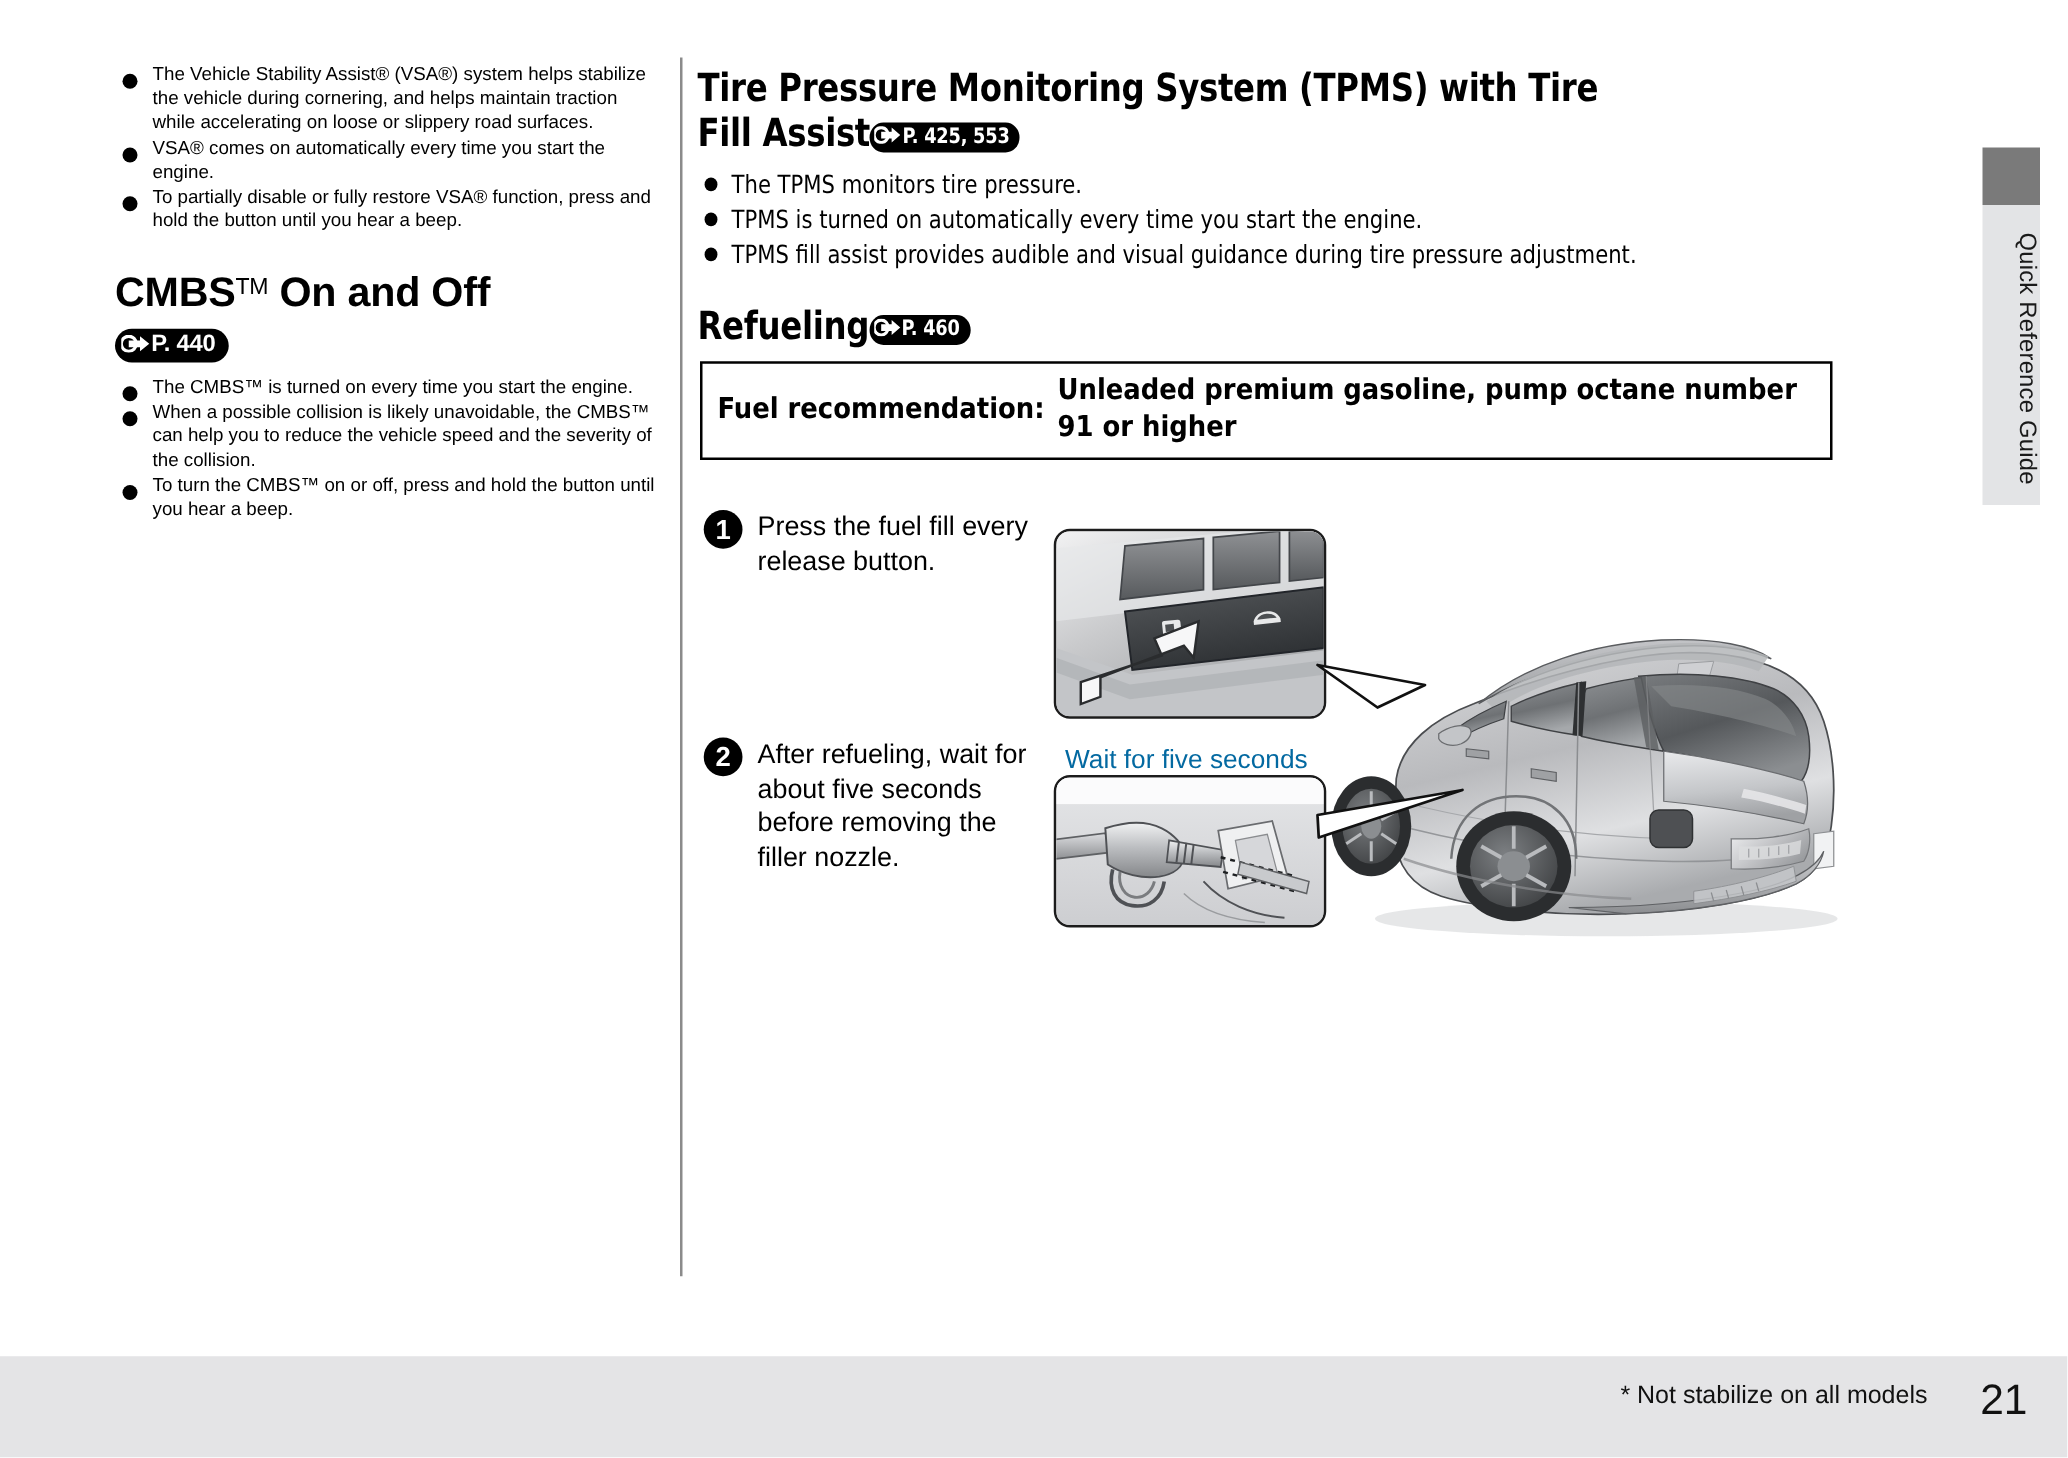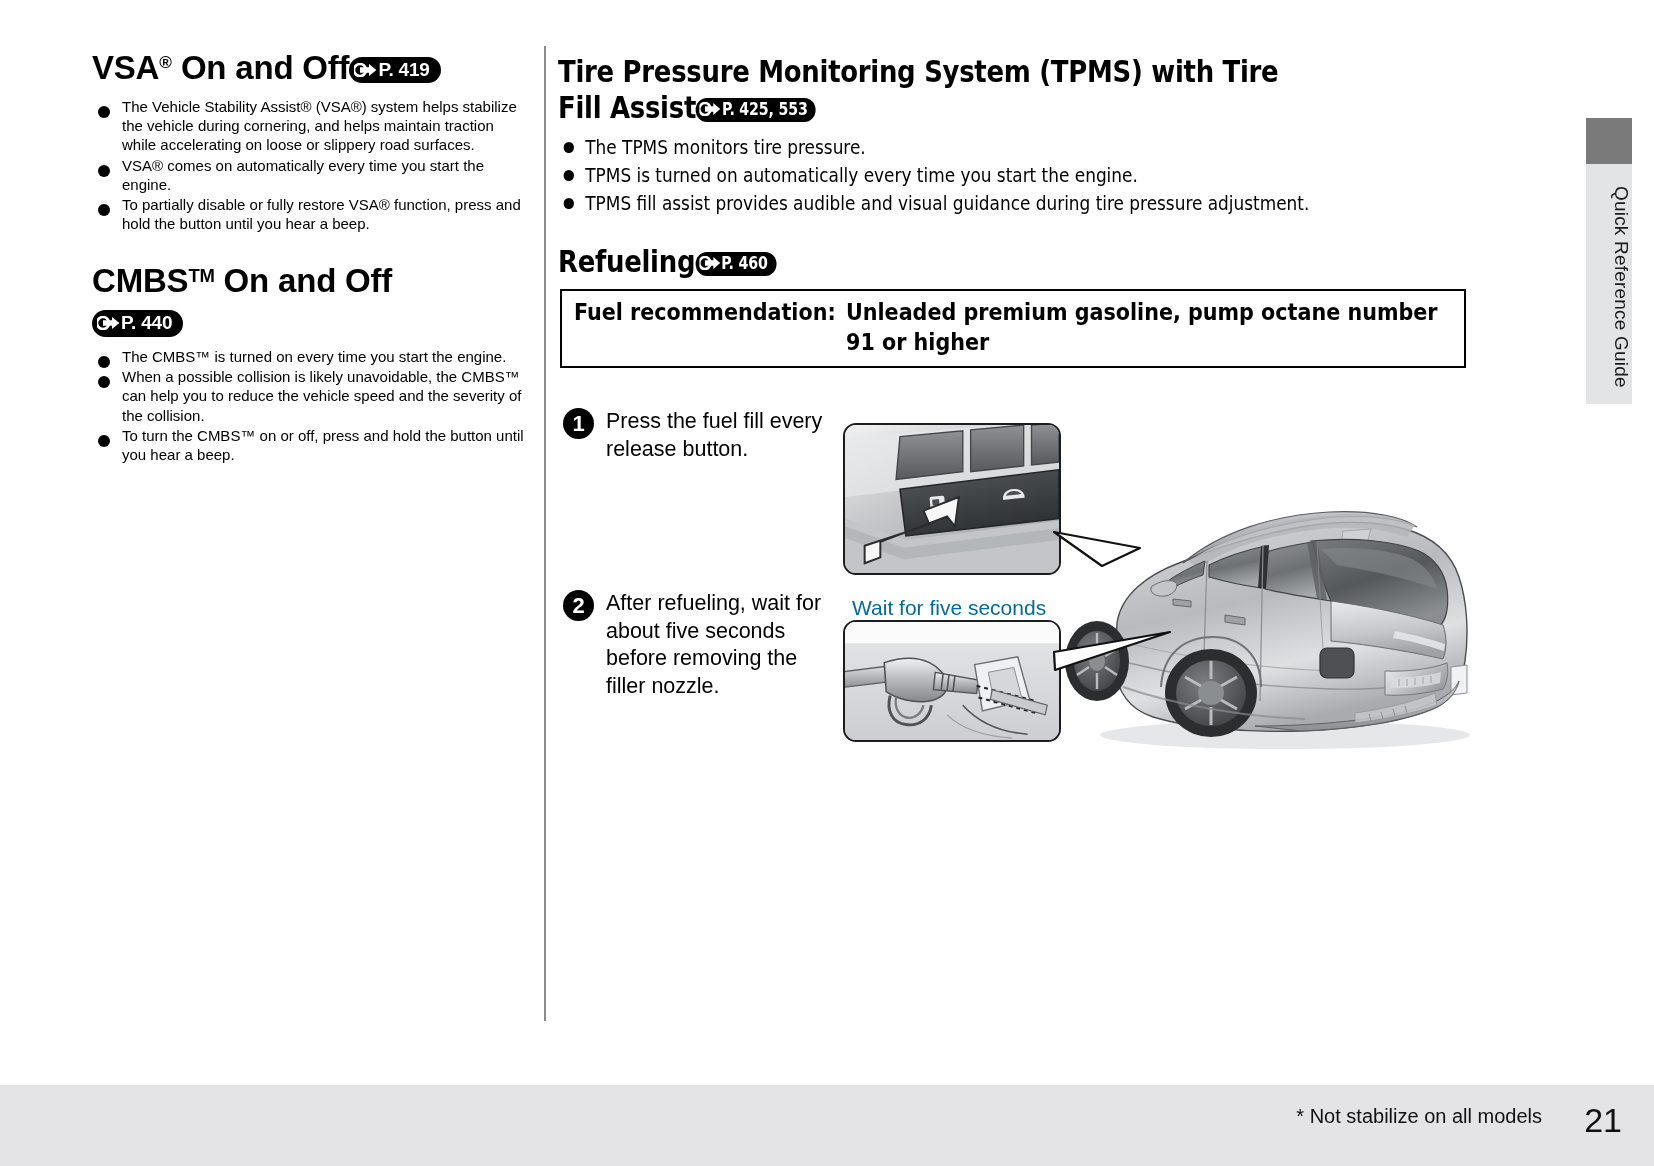--- a/index.html
+++ b/index.html
@@ -29,21 +29,21 @@
   h1.head-cond{
     font-size:31px;font-weight:bold;margin:0 0 8px 0;line-height:1.16;
     letter-spacing:-0.3px;
     font-family:"Liberation Sans Narrow","DejaVu Sans Condensed","Liberation Sans",sans-serif;
     transform:scaleX(0.93);transform-origin:left center;
     width:107%;
   }
   h1.head-cond.nm{margin-top:28px;}
 
   .sup{font-size:0.52em;vertical-align:0.62em;font-weight:bold;letter-spacing:0;}
-  .tm{font-size:0.56em;vertical-align:0.52em;font-weight:bold;}
+  .tm{font-size:0.56em;vertical-align:0.52em;font-weight:normal;}
 
   
   .pref{
     display:inline-block;background:#000;color:#fff;border-radius:999px;
     padding:1px 11px 2px 5px;font-size:19px;font-weight:bold;line-height:1.25;
     vertical-align:0.18em;white-space:nowrap;letter-spacing:-0.2px;
   }
   .pref .arrow{
     display:inline-block;width:23px;height:14px;position:relative;
     vertical-align:-1px;margin-right:1px;
@@ -69,21 +69,21 @@
     transform:scaleX(0.94);transform-origin:left center;width:106%;
   }
   ul.bl-cond li:before{top:8px;width:11px;height:11px;}
 
   
   .fuelbox{
     position:absolute;left:560px;top:289px;width:906px;
     border:2px solid #000;box-sizing:border-box;padding:7px 10px 8px 12px;
     font-family:"Liberation Sans Narrow","DejaVu Sans Condensed","Liberation Sans",sans-serif;
   }
-  .fuelrow{display:flex;font-size:23px;font-weight:bold;line-height:1.30;}
+  .fuelrow{display:flex;font-size:23px;font-weight:bold;line-height:1.30;align-items:center;}
   .fuelrow .lbl{flex:0 0 272px;}
   .fuelrow .val{flex:1 1 auto;}
   .fuelrow2{font-size:23px;font-weight:bold;line-height:1.30;margin-top:5px;}
 
   
   .step{position:absolute;display:flex;}
   .stepnum{
     flex:0 0 auto;width:31px;height:31px;border-radius:50%;background:#000;color:#fff;
     font-size:22px;font-weight:bold;line-height:31px;text-align:center;margin-right:12px;
   }
@@ -139,24 +139,20 @@
 </style>
 </head>
 <body>
 
 <div class="page">
 
   <div class="col-divider"></div>
 
   <div class="col-left">
 
-    <h1 class="head"><span>VSA</span><span class="sup">®</span><span> On and Off</span><span class="pref"><span class="arrow"><svg viewBox="0 0 23 14">
-              <circle cx="6" cy="7" r="6" fill="none" stroke="#fff" stroke-width="2.6"></circle>
-              <path d="M6 4.3 H15 V1 L22.4 7 L15 13 V9.7 H6 Z" fill="#fff"></path>
-            </svg></span><span>P. 419</span></span></h1>
 
     <ul class="bl">
       <li><span>The Vehicle Stability Assist® (VSA®) system helps stabilize the vehicle during cornering, and helps maintain traction while accelerating on loose or slippery road surfaces.</span></li>
       <li><span>VSA® comes on automatically every time you start the engine.</span></li>
       <li><span>To partially disable or fully restore VSA® function, press and hold the button until you hear a beep.</span></li>
     </ul>
 
     <h1 class="head" style="margin-top:30px;margin-bottom:4px;"><span>CMBS</span><span class="tm">TM</span><span> On and Off</span></h1>
 
     <div class="pref-wrap"><span class="pref standalone"><span class="arrow"><svg viewBox="0 0 23 14">

